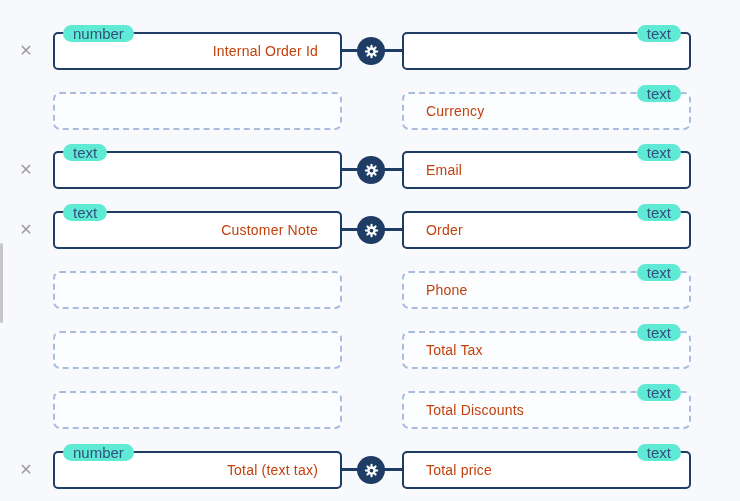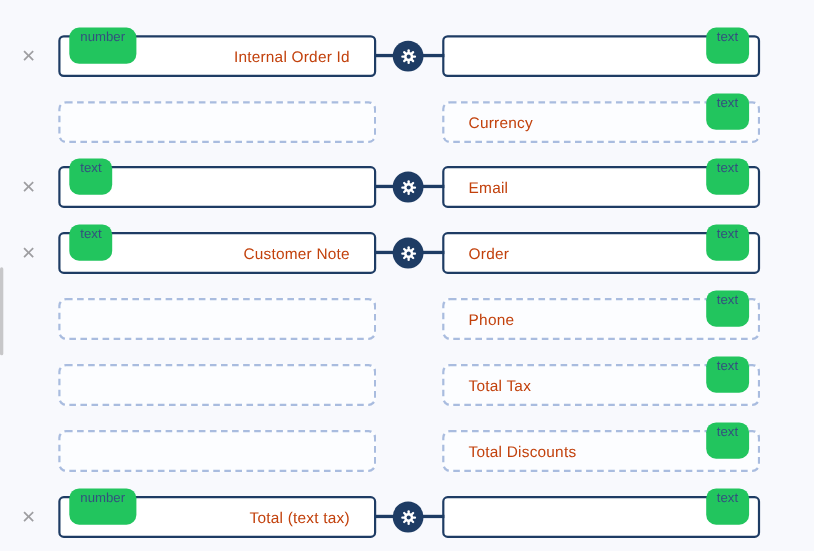--- a/index.html
+++ b/index.html
@@ -33,24 +33,24 @@
     position:absolute; top:0; height:100%;
     display:flex; align-items:center;
     font-size:14px; color:#c2410c; letter-spacing:0.2px;
     white-space:nowrap;
   }
   .src .flabel { right:22px; }
   .tgt .flabel { left:22px; }
 
   .badge {
     position:absolute; top:-9px;
-    height:33px; line-height:17px;
+    height:17px; line-height:17px;
     padding:0 10px;
-    background:#22c55e; color:#33517e;
-    font-size:12px;
+    background:#5eead4; color:#33517e;
+    font-size:15px;
     border-radius:9px;
     z-index:3;
   }
   .badge.bl { left:8px; }
   .badge.br { right:8px; }
 
   .xbtn {
     position:absolute; left:16px; top:9px;
     width:20px; height:20px;
     background:none; border:none;
@@ -213,17 +213,18 @@
           <circle cx="10" cy="10" r="2.5" fill="#1e3c64"></circle>
         </svg>
       </span>
     </button>
     <div class="box src solid">
       <span class="badge bl">number</span>
       <span class="flabel">Total (text tax)</span>
     </div>
     <div class="box tgt solid">
       <span class="badge br">text</span>
+      <span class="flabel">Total price</span>
     </div>
   </div>
 
   <div class="scrollthumb"></div>
 </div>
 
 </body></html>

